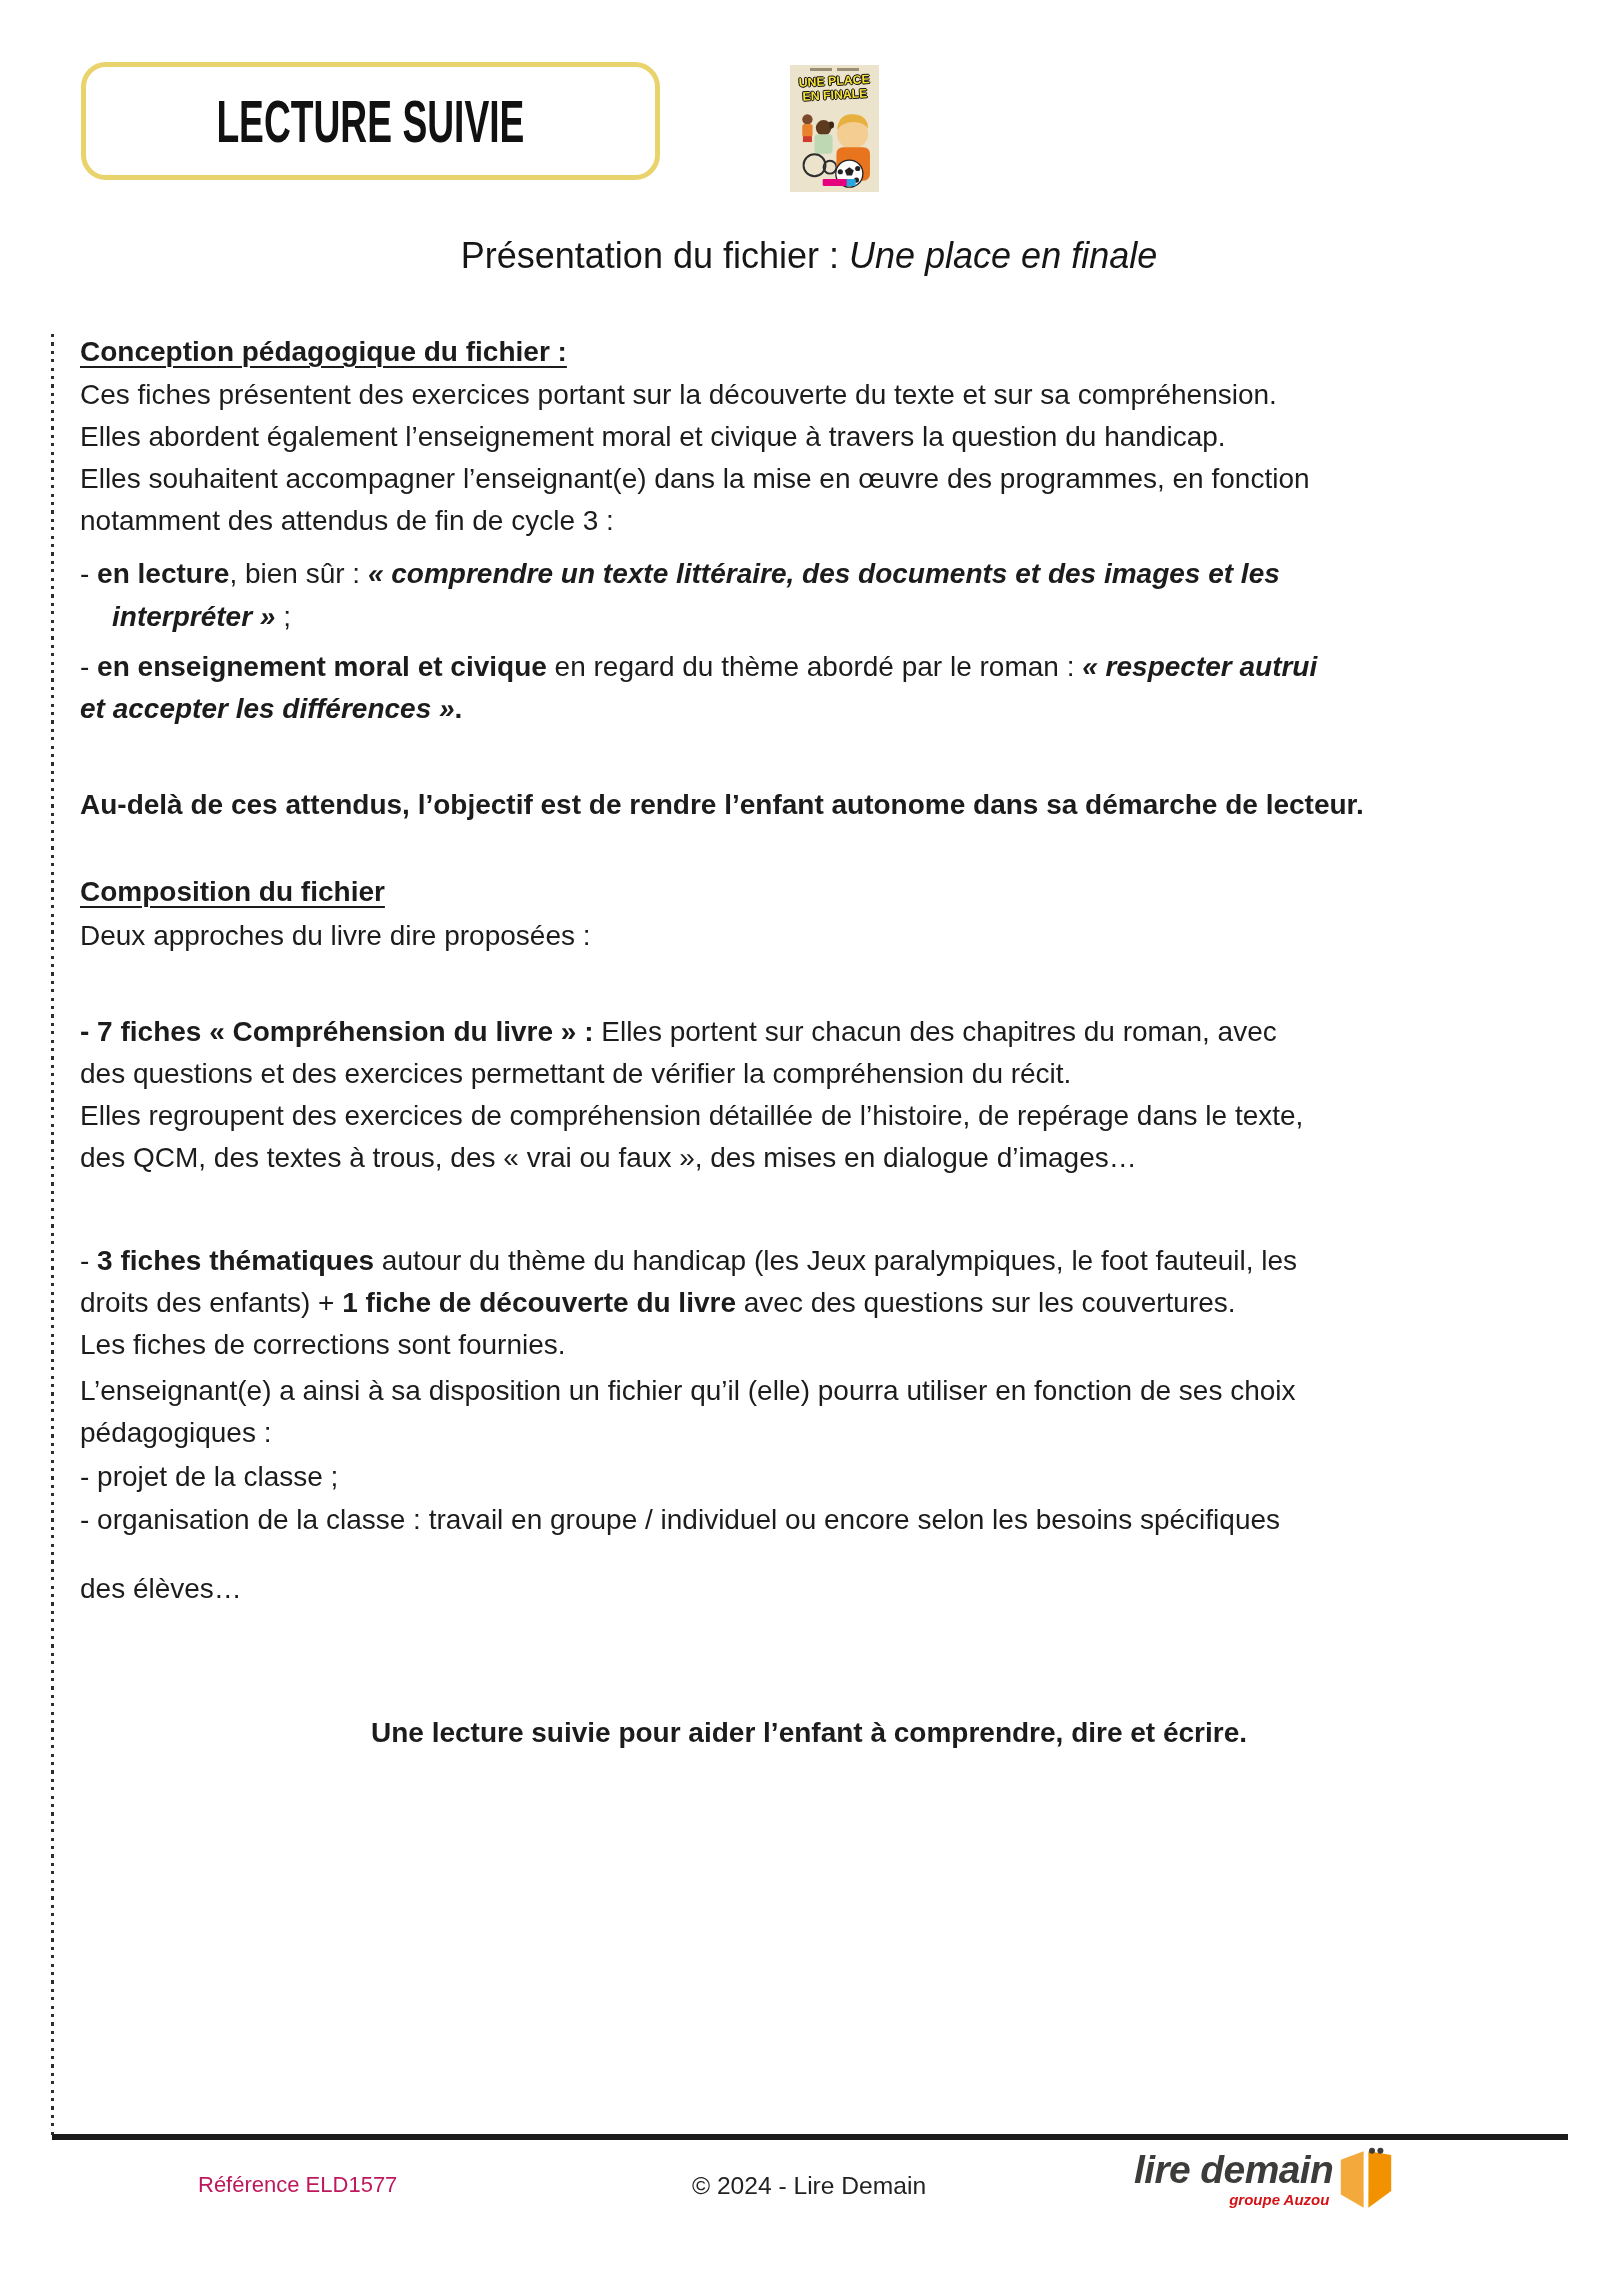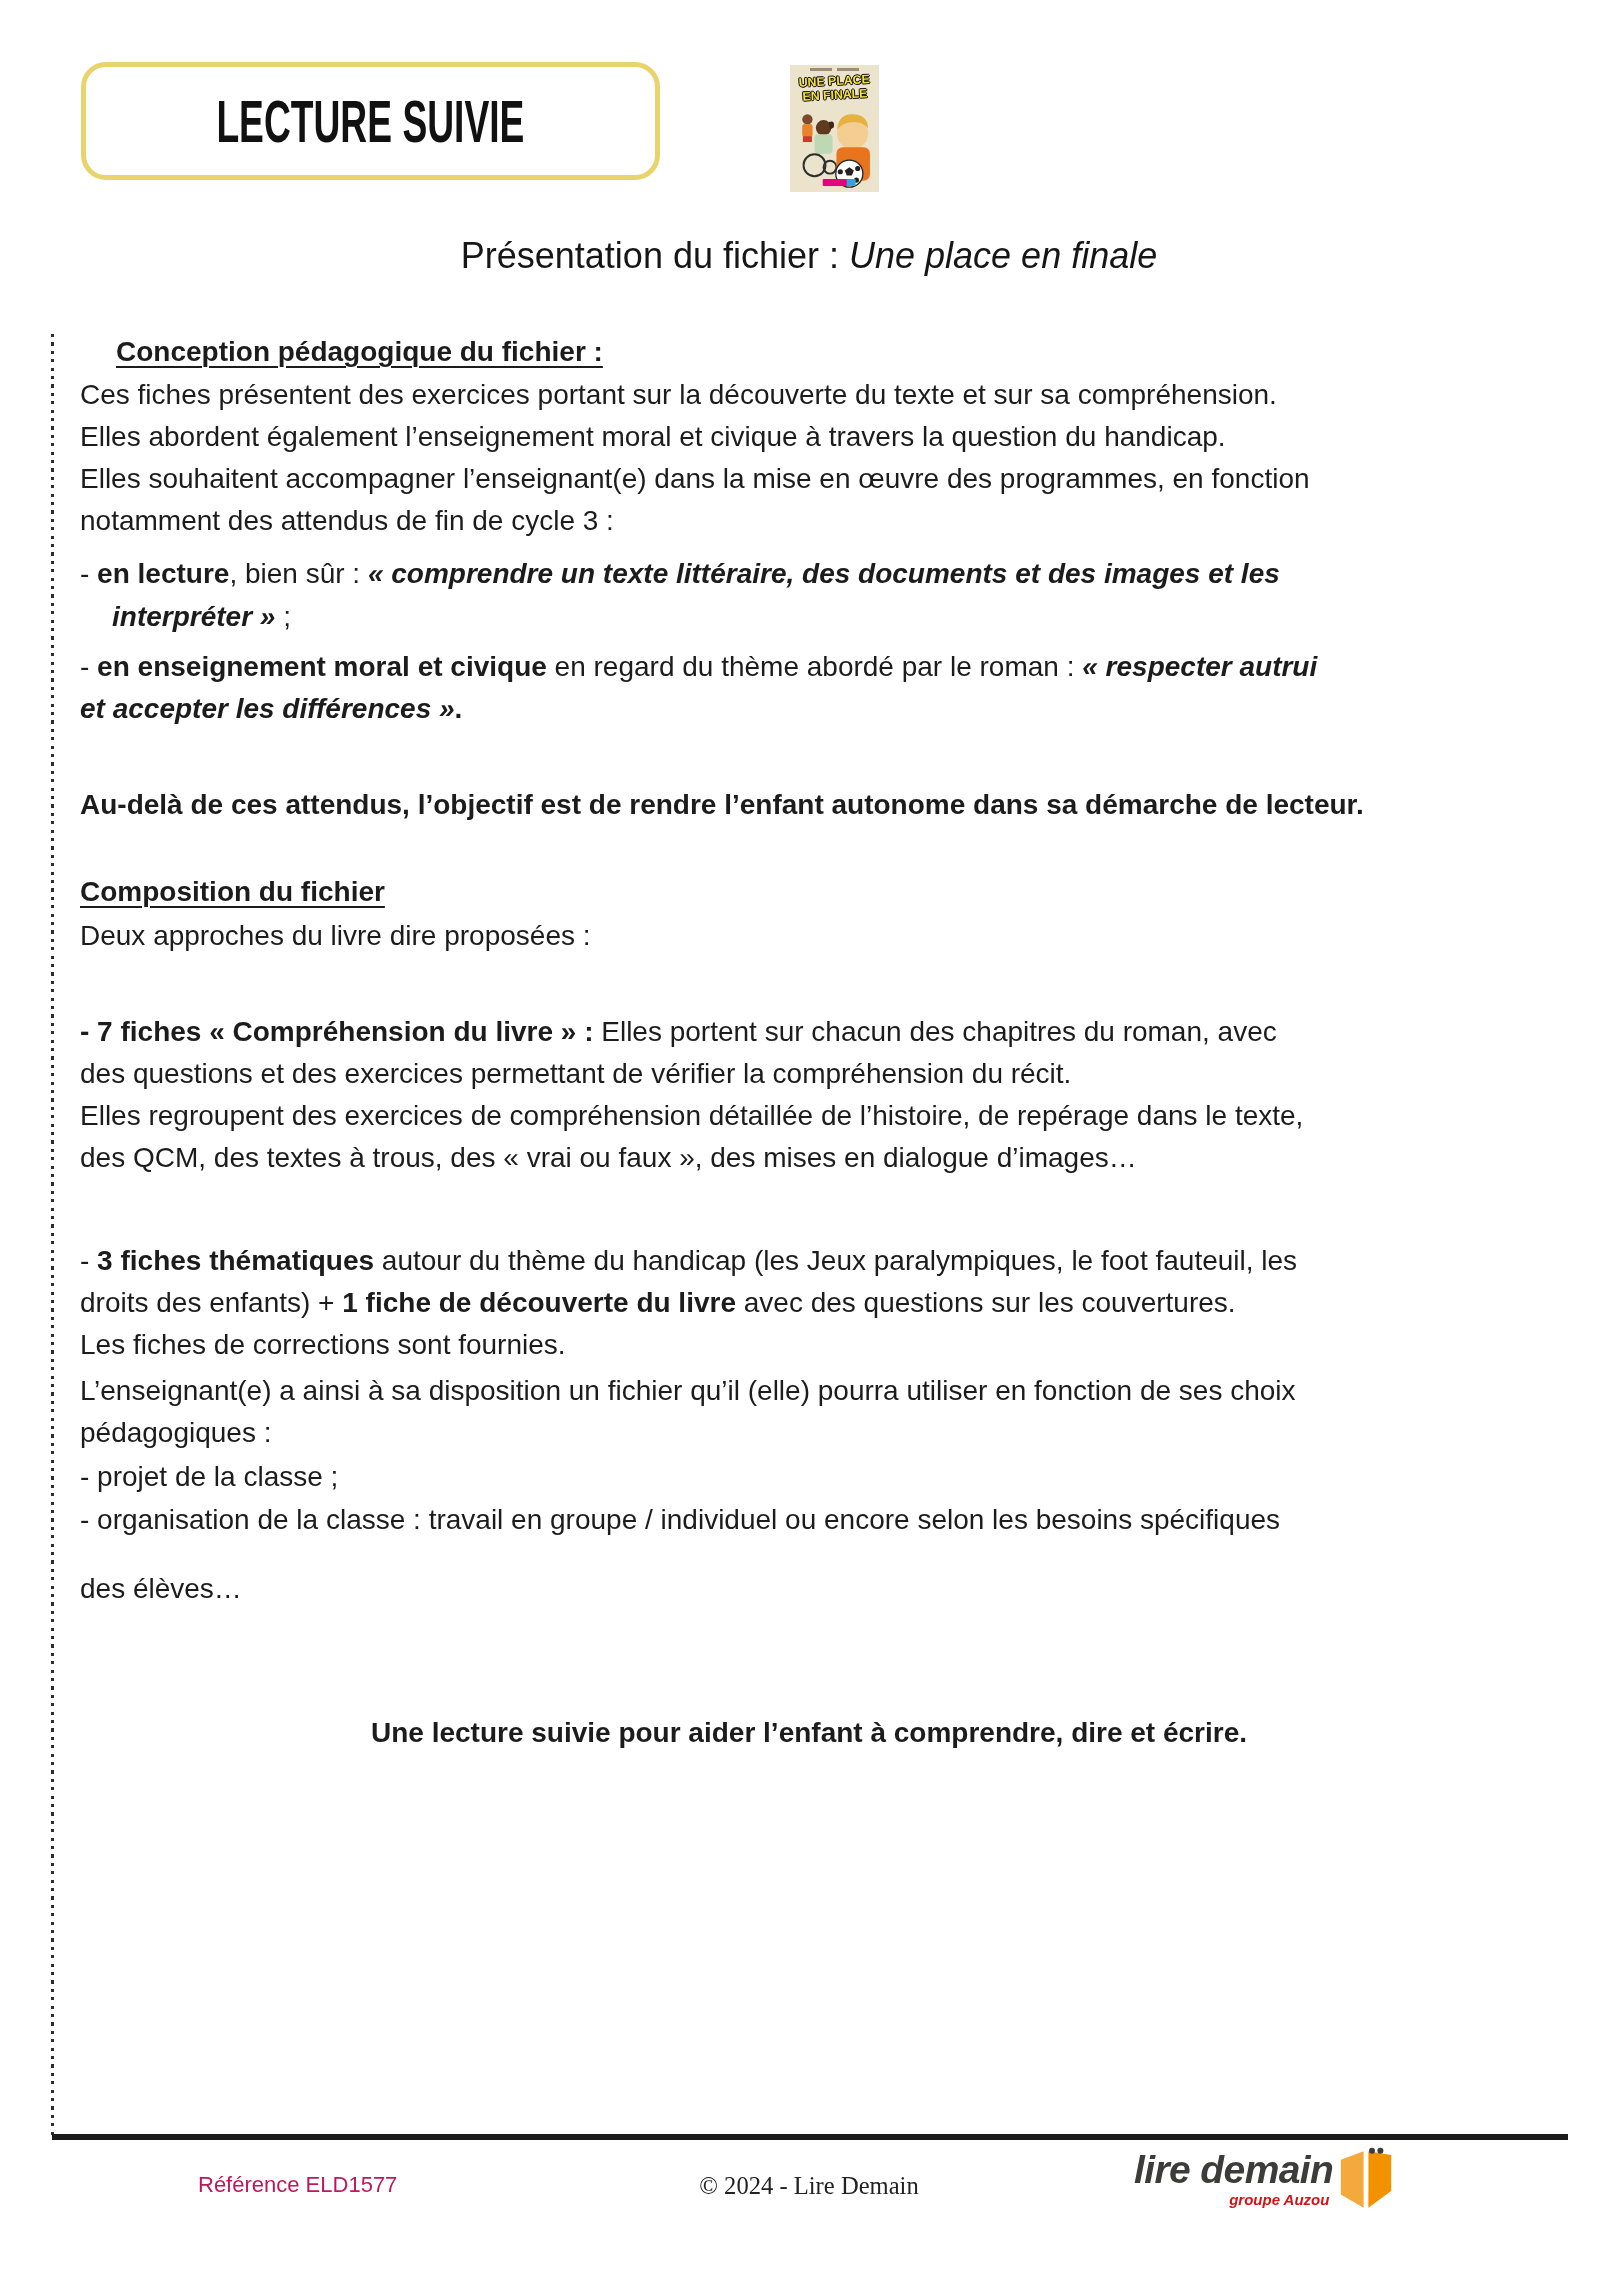--- a/index.html
+++ b/index.html
@@ -125,21 +125,20 @@
     left: 198px; top: 2172px;
     font-size: 22px; color: #be185d;
     white-space: nowrap;
   }
   .footer-copy {
     position: absolute;
     left: 50%; top: 2172px;
     transform: translateX(-50%);
     font-size: 24.6px; color: #222;
     white-space: nowrap;
-    font-family: Liberation Serif, serif;
   }
   .brand {
     position: absolute;
     left: 1134px; top: 2150px;
     display: flex; align-items: flex-start;
   }
   .brand-textcol { display: flex; flex-direction: column; align-items: flex-end; }
   .brand-name {
     font-size: 39px;
     font-weight: 700;
@@ -206,21 +205,21 @@
   </div>
 
 
   <div class="doc-title">
     <span>Présentation du fichier : </span><span class="it">Une place en finale</span>
   </div>
 
   <div class="dotted-rule"></div>
 
   <div>
-      <div class="tline" style="top: 336px; margin-left: 36px;"><span class="b u">Conception pédagogique du fichier :</span></div>
+      <div class="tline" style="top: 336px;"><span class="b u">Conception pédagogique du fichier :</span></div>
       <div class="tline" style="top: 379px;"><span>Ces fiches présentent des exercices portant sur la découverte du texte et sur sa compréhension.</span></div>
       <div class="tline" style="top: 421px;"><span>Elles abordent également l’enseignement moral et civique à travers la question du handicap.</span></div>
       <div class="tline" style="top: 463px;"><span>Elles souhaitent accompagner l’enseignant(e) dans la mise en œuvre des programmes, en fonction</span></div>
       <div class="tline" style="top: 505px;"><span>notamment des attendus de fin de cycle 3 :</span></div>
       <div class="tline" style="top: 558px;"><span>- </span><span class="b">en lecture</span><span>, bien sûr : </span><span class="b i">« comprendre un texte littéraire, des documents et des images et les</span></div>
       <div class="tline" style="top: 601px; margin-left: 32px;"><span class="b i">interpréter »</span><span> ;</span></div>
       <div class="tline" style="top: 651px;"><span>- </span><span class="b">en enseignement moral et civique</span><span> en regard du thème abordé par le roman : </span><span class="b i">« respecter autrui</span></div>
       <div class="tline" style="top: 693px;"><span class="b i">et accepter les différences »</span><span class="b">.</span></div>
       <div class="tline" style="top: 789px;"><span class="b">Au-delà de ces attendus, l’objectif est de rendre l’enfant autonome dans sa démarche de lecteur.</span></div>
       <div class="tline" style="top: 876px;"><span class="b u">Composition du fichier</span></div>

